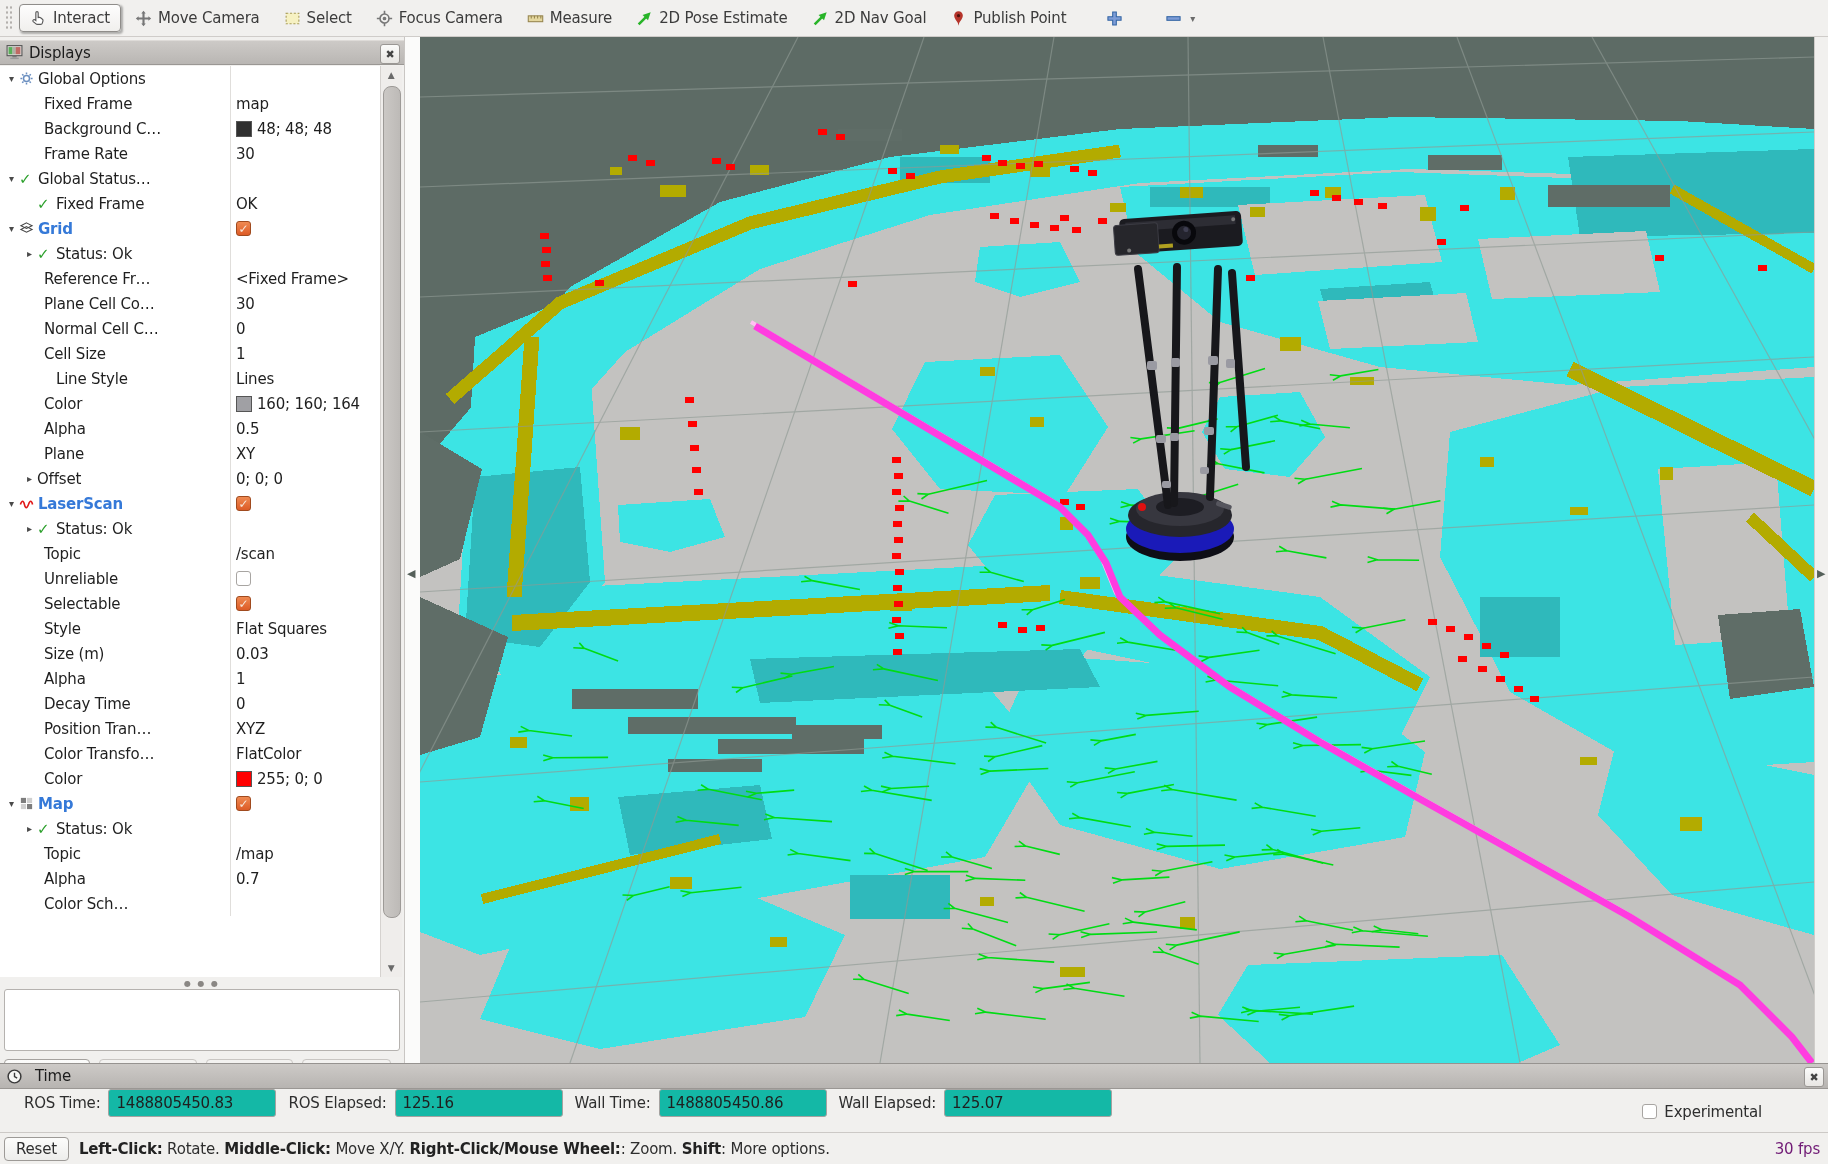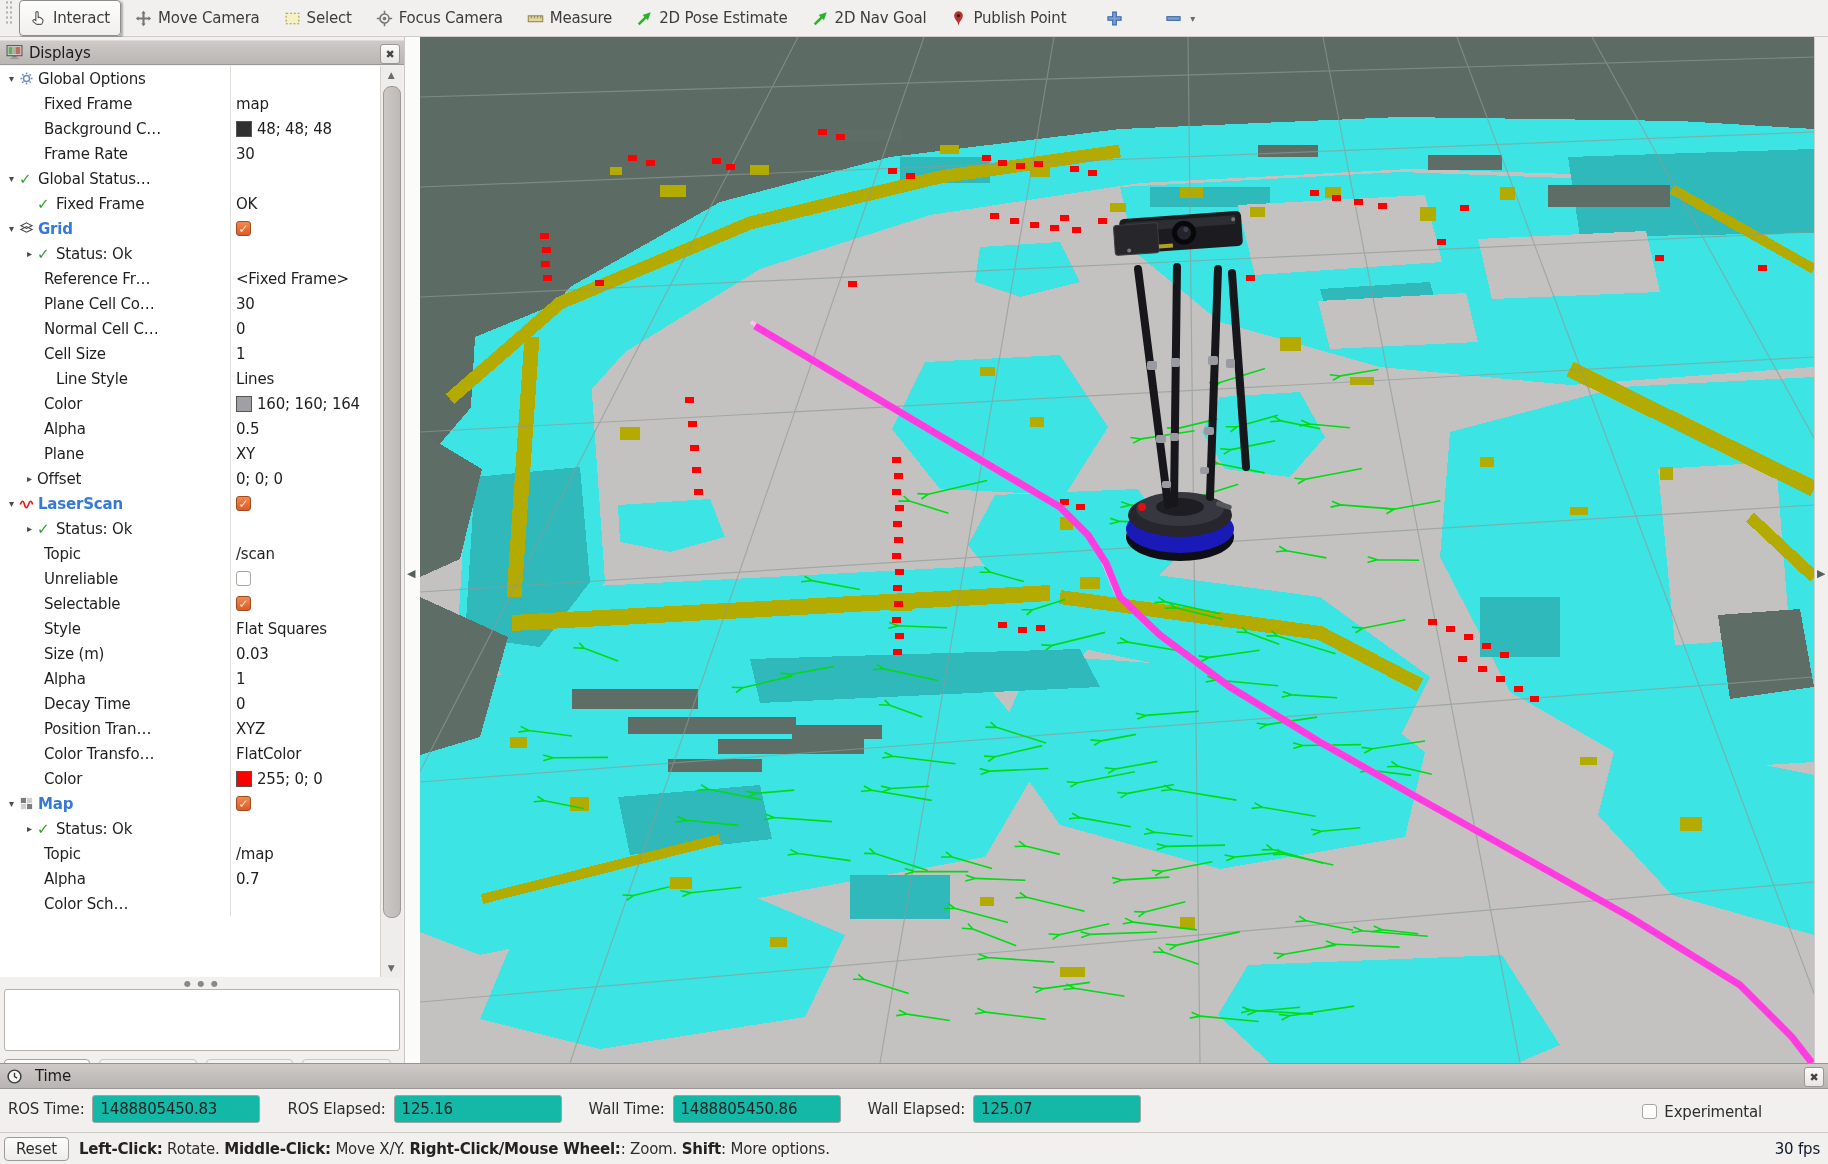--- a/index.html
+++ b/index.html
@@ -1,21 +1,21 @@
 <!DOCTYPE html>
 <html style="--floor: #c3c2c0; --cyan: #3ce4e4; --teal: #2fb9bb; --olive: #b3ab00; --dark: #5f6d67; --grid: #8f9a94; --green: #00dc14; --path: #ff3ce0; --pathlight: #ffc0f2;"><head>
 <meta charset="utf-8">
 <style>
   html,body{margin:0;padding:0;background:#888;}
   #app{position:relative;width:1828px;height:1164px;background:#f1f0ee;overflow:hidden;
        font-family:"DejaVu Sans","Liberation Sans",sans-serif;font-size:15px;color:#2e2e2e;
        letter-spacing:-0.2px;user-select:none;}
   
   #toolbar{position:absolute;left:0;top:0;width:1828px;height:37px;background:#f1f0ee;
-           border-bottom:1px solid #cfccc9;display:flex;gap:4px;padding-left:2px;box-sizing:border-box;}
+           border-bottom:1px solid #cfccc9;display:flex;align-items:center;gap:4px;padding-left:2px;box-sizing:border-box;}
   .grip{width:7px;height:26px;background-image:radial-gradient(circle,#b3b0ad 1px,transparent 1.3px);
         background-size:4px 5px;margin:0 3px;}
   .tool{display:flex;align-items:center;gap:6px;padding:4px 10px;border-radius:4px;color:#3c3c3c;white-space:nowrap;}
   .tool.active{background:linear-gradient(#fdfdfd,#f0efed);border:1px solid #8f8d8a;box-shadow:1.5px 1.5px 2px rgba(0,0,0,.28);}
   .ticon{width:17px;height:17px;display:inline-block;}
   .ticon svg{width:17px;height:17px;display:block;}
   .caret{color:#6a6a6a;font-size:10px;margin-left:2px;}
   
   #leftpanel{position:absolute;left:0;top:37px;width:405px;height:1026px;background:#f1f0ee;border-right:1px solid #c9c6c3;box-sizing:border-box;}
   #displays-header{position:absolute;left:0;top:3px;width:404px;height:25px;
@@ -50,31 +50,31 @@
   
   #vsplit{position:absolute;left:405px;top:37px;width:15px;height:1026px;background:#fbfbfa;}
   #vsplit .sarr{position:absolute;left:2px;top:530px;color:#55605a;font-size:11px;}
   #viewport{position:absolute;left:420px;top:37px;width:1394px;height:1026px;background:#5d6b65;}
   #rightstrip{position:absolute;left:1814px;top:37px;width:14px;height:1026px;background:#f1f0ee;border-left:1px solid #cfccc9;}
   #rightstrip .sarr{position:absolute;left:2px;top:530px;color:#55605a;font-size:11px;}
   
   #timepanel{position:absolute;left:0;top:1063px;width:1828px;height:70px;background:#f1f0ee;}
   #timeheader{position:absolute;left:0;top:0;width:1828px;height:26px;background:linear-gradient(#cdcac7,#b7b4b1);
       border-top:1px solid #969390;border-bottom:1px solid #9a9794;display:flex;align-items:center;gap:12px;padding-left:6px;box-sizing:border-box;color:#1c1c1c;}
-  #timefields{position:absolute;left:0;top:24px;width:1828px;height:43px;display:flex;align-items:center;gap:27px;padding-left:8px;box-sizing:border-box;}
+  #timefields{position:absolute;left:0;top:18px;width:1828px;height:43px;display:flex;align-items:center;gap:12px;padding-left:24px;box-sizing:border-box;}
   .tfield{display:flex;align-items:center;gap:8px;}
   .tbox{width:168px;height:28px;background:#14b8a6;border:1px solid #a5a2a0;border-radius:3px;
         display:flex;align-items:center;padding-left:7px;box-sizing:border-box;color:#1f1f1f;}
   #experimental{position:absolute;right:66px;top:27px;height:43px;display:flex;align-items:center;gap:7px;}
   
   #statusbar{position:absolute;left:0;top:1132px;width:1828px;height:32px;background:#f1f0ee;border-top:1px solid #ccc9c6;
       display:flex;align-items:center;gap:10px;padding-left:4px;box-sizing:border-box;}
   #resetbtn{padding:2px 11px;border:1px solid #9d9a97;border-radius:4px;background:linear-gradient(#fcfcfb,#ededeb);color:#2e2e2e;}
   #statustext b{color:#222;}
-  #fps{position:absolute;right:8px;color:#0f172a;text-align:right;}
+  #fps{position:absolute;right:8px;color:#701a75;text-align:right;}
   .f-floor{fill:var(--floor);} .f-cyan{fill:var(--cyan);} .f-teal{fill:var(--teal);}
   .f-dark{fill:var(--dark);} .s-olive{stroke:var(--olive);fill:none;} .f-olive{fill:var(--olive);}
 </style>
 </head>
 <body>
 
 <div id="app">
 
   <div id="toolbar">
     <div class="grip"></div>

